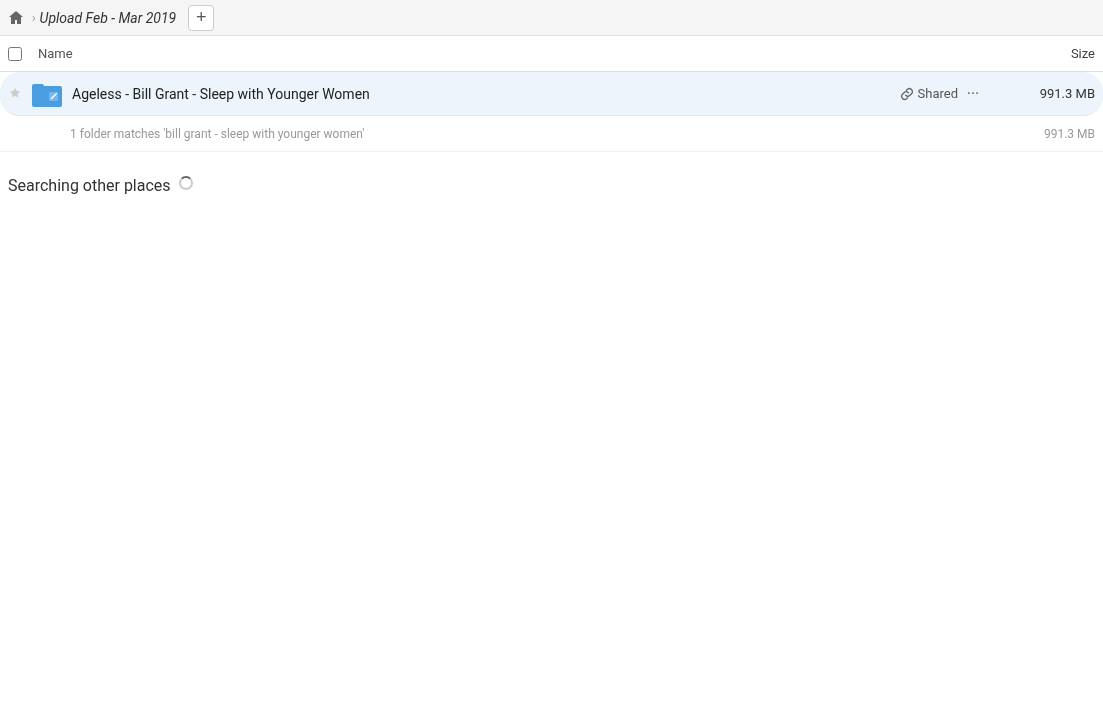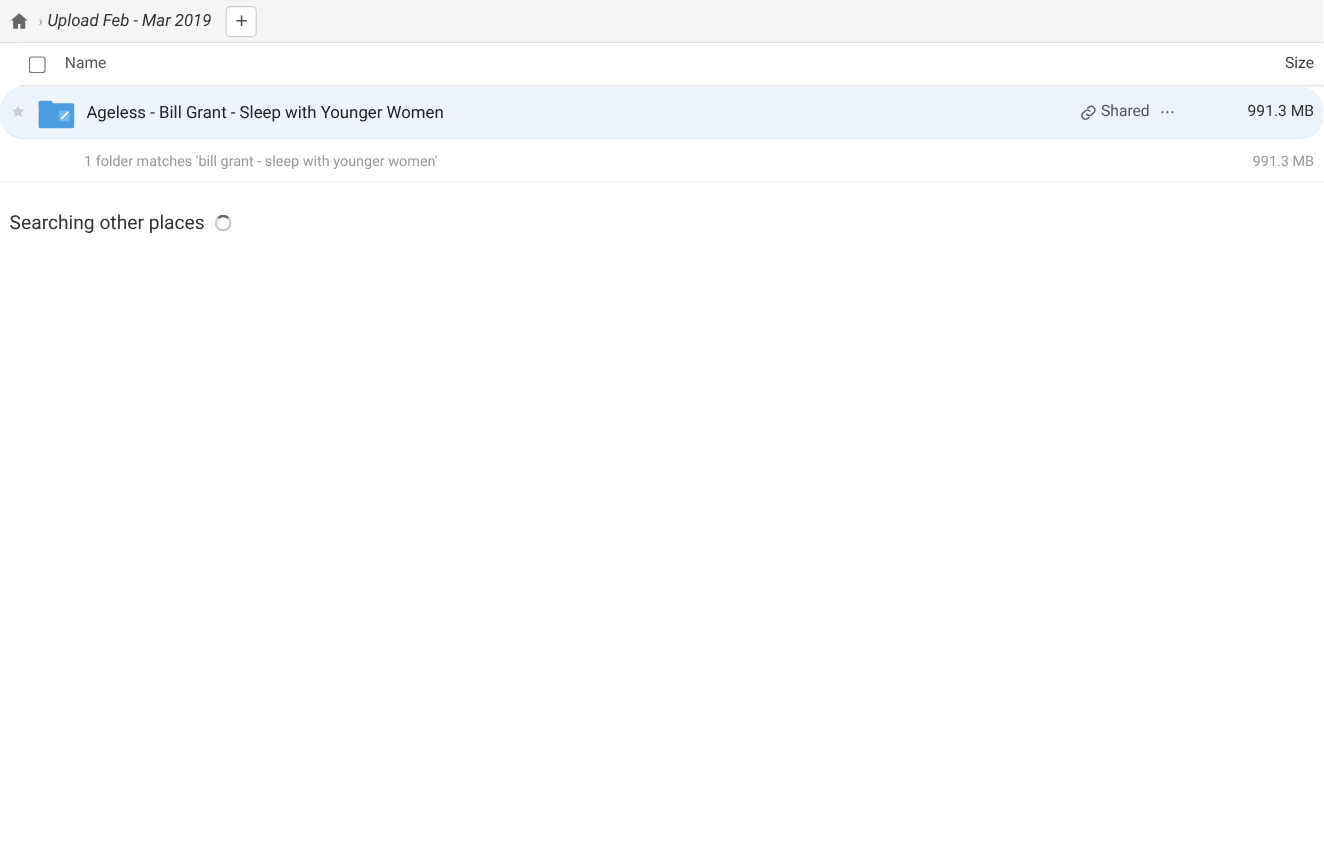--- a/index.html
+++ b/index.html
@@ -70,21 +70,20 @@
     }
 
     
     .column-headers {
       display: flex;
       align-items: center;
       height: 36px;
       padding: 0 8px;
       border-bottom: 1px solid #e0e0e0;
       background: #fff;
-      margin-left: 16px;
     }
 
     .col-checkbox {
       width: 30px;
       display: flex;
       align-items: center;
     }
 
     .col-name {
       flex: 1;
@@ -178,21 +177,20 @@
       font-size: 12px;
       color: #999;
       width: 100px;
       text-align: right;
     }
 
     
     .searching-section {
       padding: 24px 8px 0 8px;
       display: flex;
-      align-items: center;
       gap: 8px;
     }
 
     .searching-title {
       font-size: 16px;
       color: #333;
       font-weight: 400;
     }
 
     .spinner {

